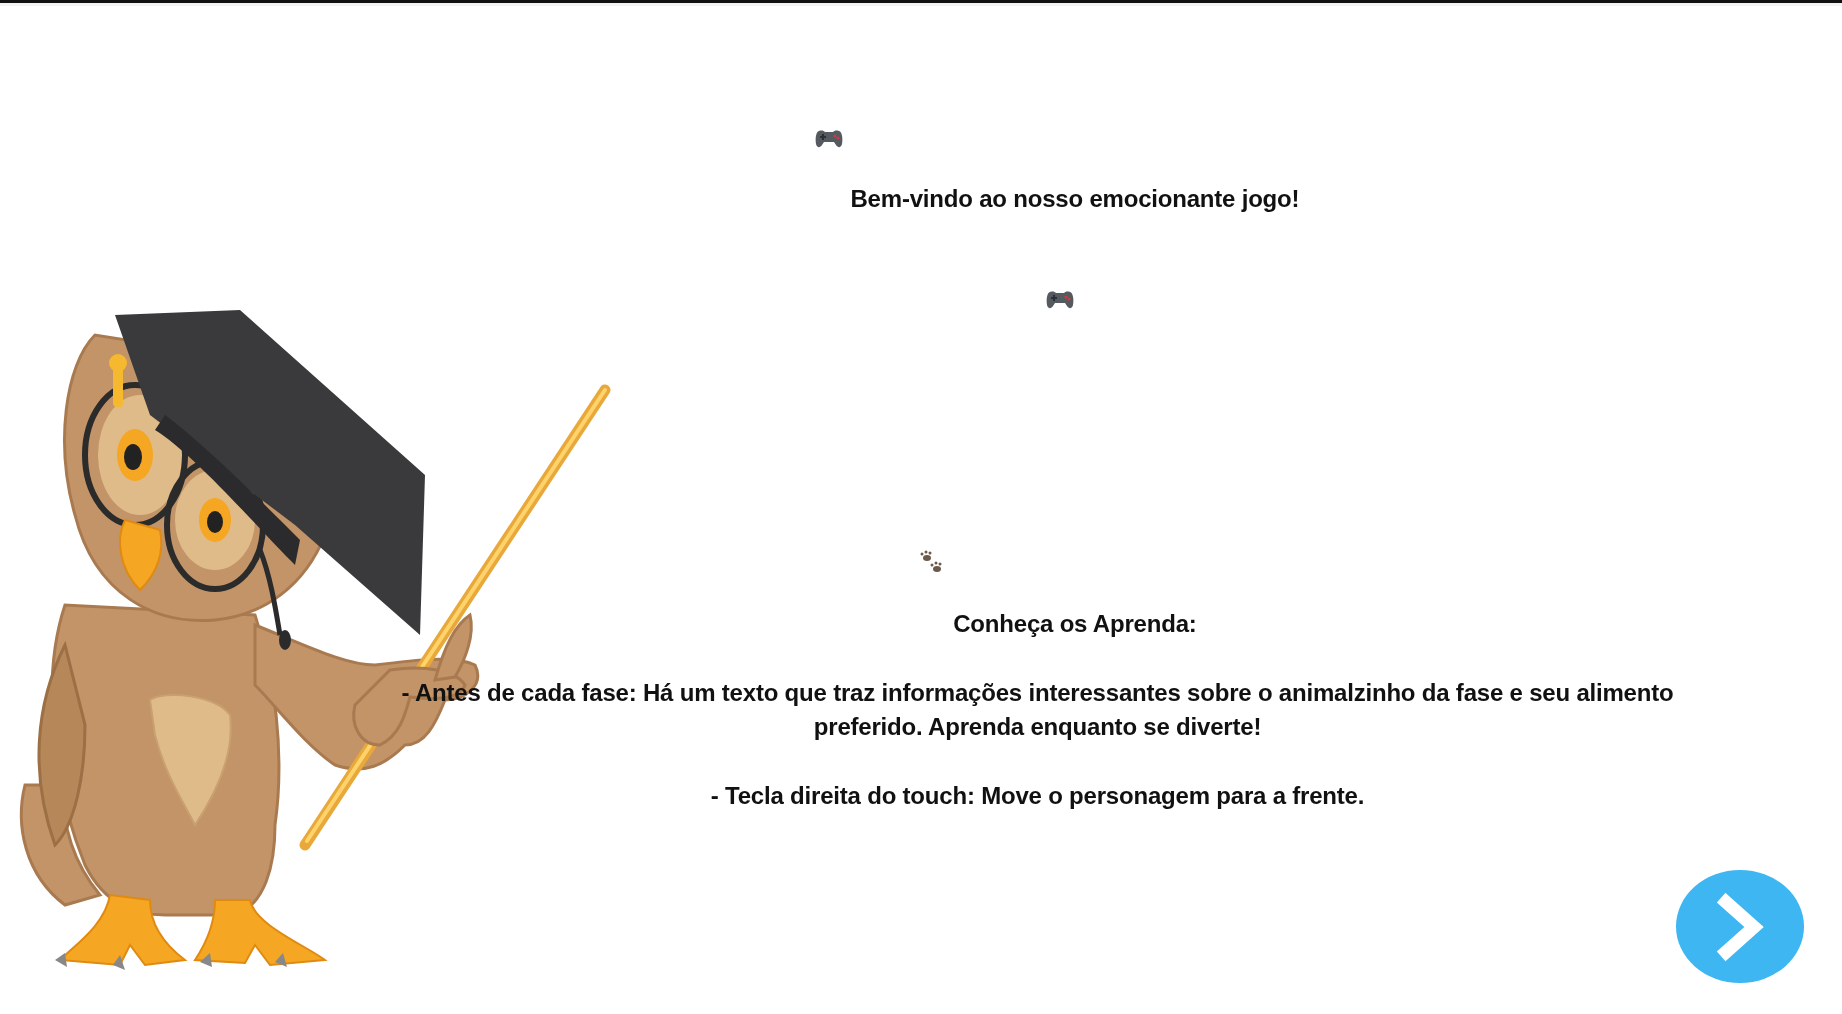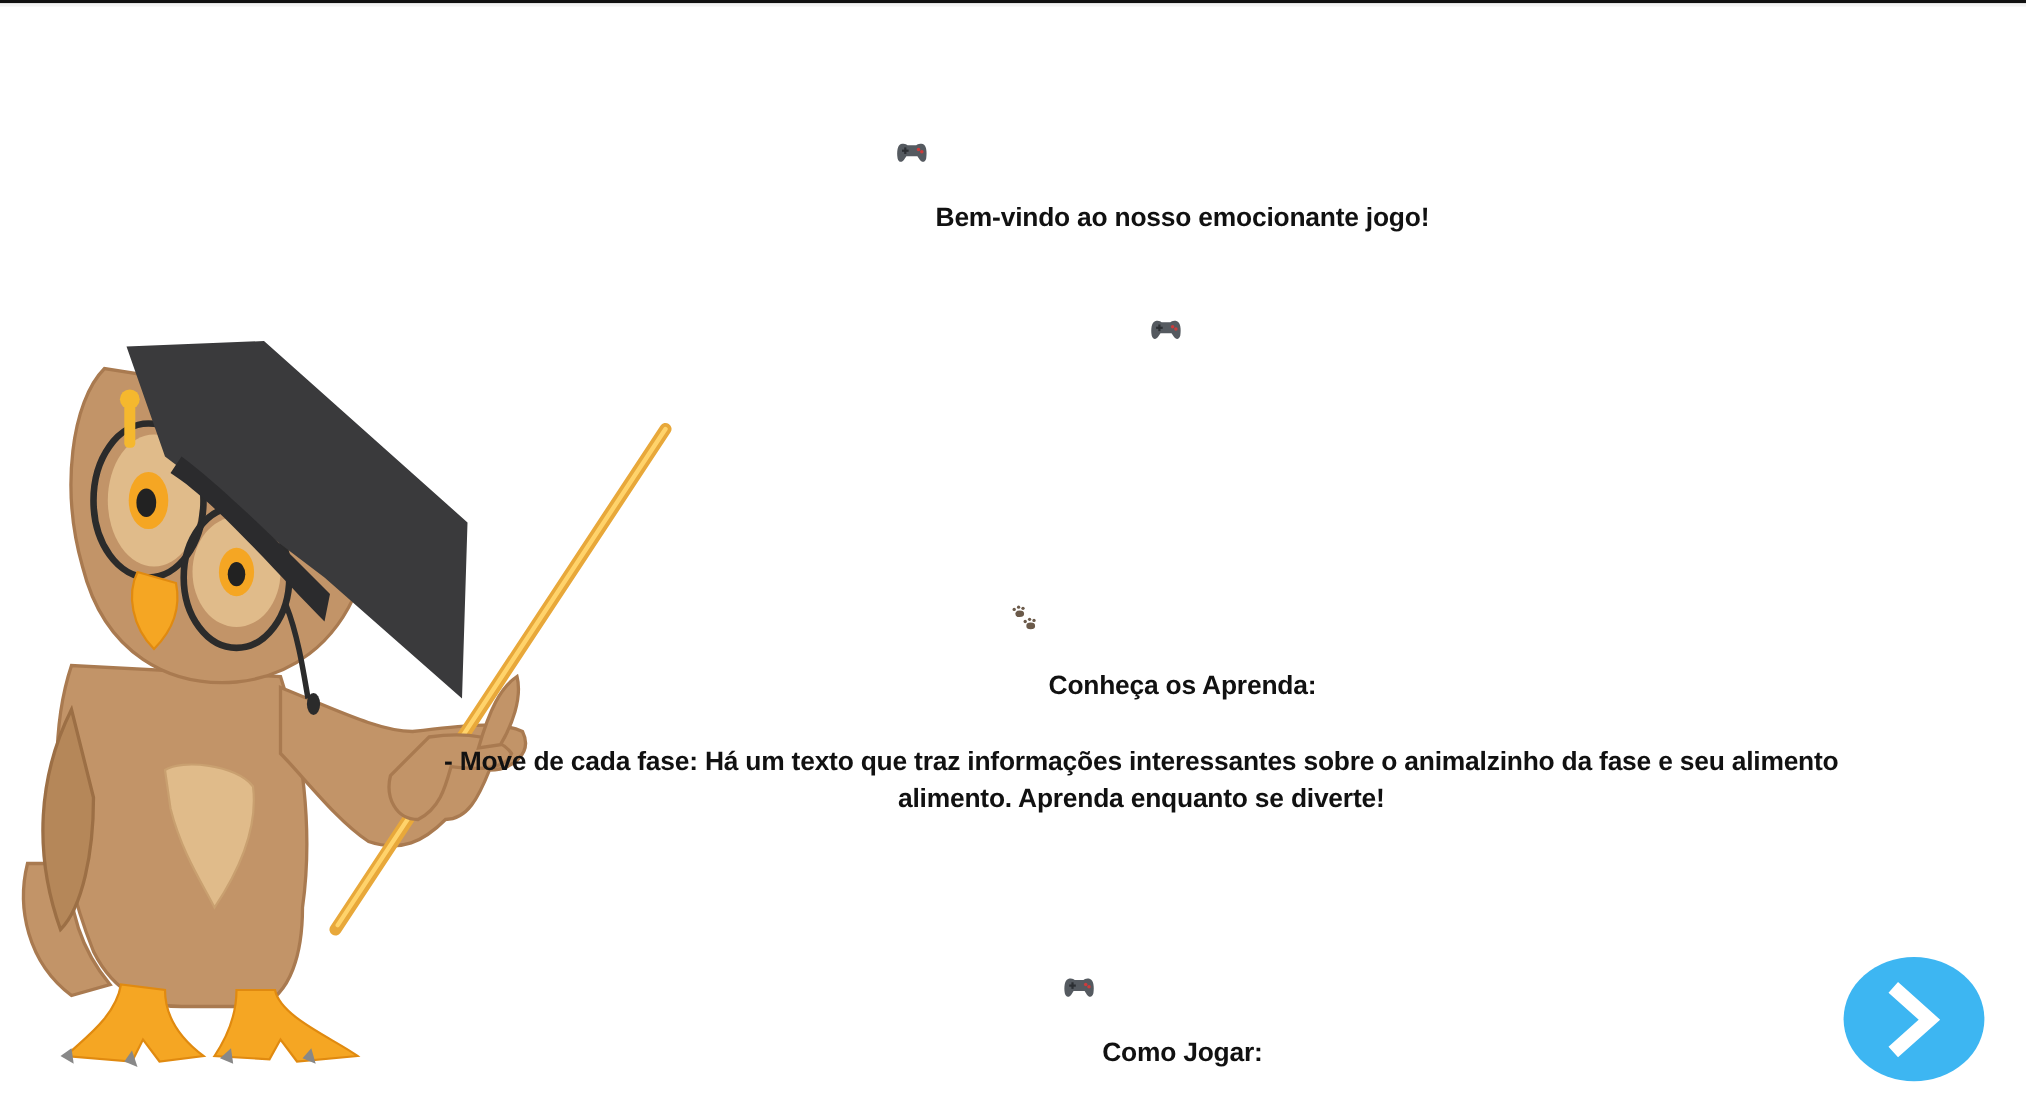--- a/index.html
+++ b/index.html
@@ -174,35 +174,24 @@
               <circle cx="9" cy="3" r="1.5"></circle>
               <circle cx="13" cy="4" r="1.5"></circle>
               <ellipse cx="20" cy="20" rx="4" ry="3"></ellipse>
               <circle cx="15" cy="16" r="1.5"></circle>
               <circle cx="19" cy="14" r="1.5"></circle>
               <circle cx="23" cy="15" r="1.5"></circle>
             </g>
           </svg>
       </span><span>Conheça os Aprenda:</span>
     </span>
-    <span class="line">- Move de cada fase: Há um texto que traz informações interessantes sobre o animalzinho da fase e seu alimento</span>
-    <span class="line">alimento. Aprenda enquanto se diverte!</span>
+    <span class="line">- Antes de cada fase: Há um texto que traz informações interessantes sobre o animalzinho da fase e seu alimento</span>
+    <span class="line">preferido. Aprenda enquanto se diverte!</span>
     <span class="gap"></span>
 
-    <span class="line">
-      <span class="emoji">
-        <svg viewBox="0 0 30 28">
-            <path d="M5 7 C2 8,1 14,2 20 C3 24,6 24,8 21 L10 18 L20 18 L22 21 C24 24,27 24,28 20 C29 14,28 8,25 7 C22 6,20 7,19 8 L11 8 C10 7,8 6,5 7 Z" fill="#555a60"></path>
-            <circle cx="21" cy="12" r="1.6" fill="#cc3b3b"></circle>
-            <circle cx="24" cy="14" r="1.6" fill="#cc3b3b"></circle>
-            <rect x="6" y="12" width="6" height="2" fill="#2c2f33"></rect>
-            <rect x="8" y="10" width="2" height="6" fill="#2c2f33"></rect>
-          </svg>
-      </span><span>Como Jogar:</span>
-    </span>
     <span class="line">- Tecla direita do touch: Move o personagem para a frente.</span>
 
   </div>
 
   <button class="next-button">
     <svg viewBox="0 0 128 113">
       <path d="M50 32 L78 57 L50 82" fill="none" stroke="#ffffff" stroke-width="13" stroke-linecap="square" stroke-linejoin="miter"></path>
     </svg>
   </button>
 </div>

